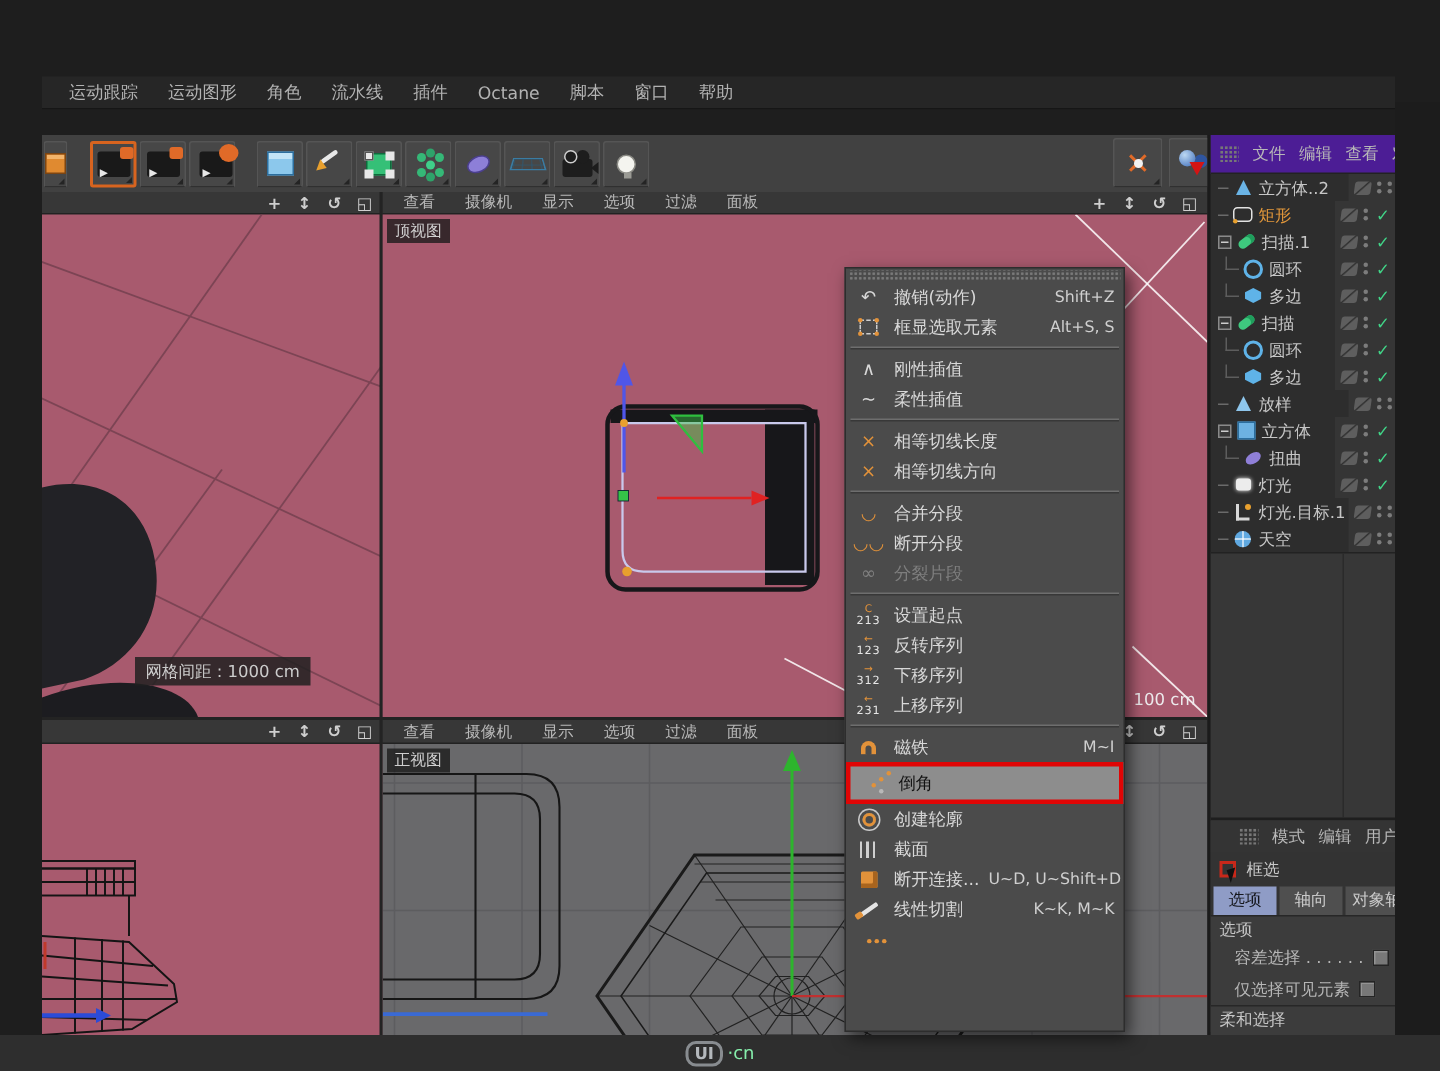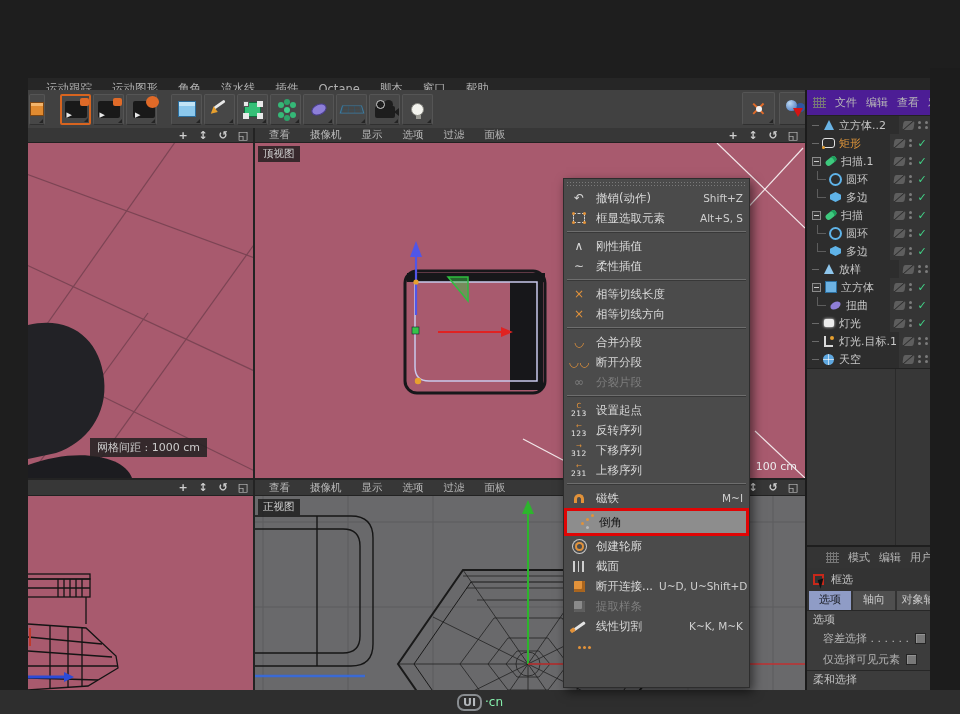--- a/index.html
+++ b/index.html
@@ -6,21 +6,21 @@
   body{background:#141414;font-family:"DejaVu Sans",sans-serif}
   #page{position:relative;width:960px;height:714px;background:#1e1e1e;overflow:hidden;font-family:"DejaVu Sans",sans-serif}
   .abs{position:absolute}
 
   
   .tut{left:0;top:0;width:960px;height:68px;background:#212121}
   .tut-bar{left:28px;top:17px;width:7px;height:29px;background:#fdfdfd}
   .tut-title{left:47px;top:21px;font-size:21px;color:#ededed;letter-spacing:1px}
 
   
-  .menubar{left:28px;top:78px;width:902px;height:22px;background:#262626;border-bottom:1px solid #161616;display:flex;align-items:center;padding-left:8px;font-size:11.5px;color:#b2b2b2}
+  .menubar{left:28px;top:51px;width:902px;height:22px;background:#262626;border-bottom:1px solid #161616;display:flex;align-items:center;padding-left:8px;font-size:11.5px;color:#b2b2b2}
   .mb-item{padding:2px 10px;white-space:nowrap}
 
   
   .toolbar{left:28px;top:90px;width:777px;height:38px;background:#414141;display:flex;align-items:center}
   .tb-btn{width:31px;height:31px;margin:0 1px;position:relative;background:#474747;border:1px solid #555;border-bottom-color:#303030;border-radius:2px;display:flex;align-items:center;justify-content:center;flex:none}
   .tb-btn::after{content:"";position:absolute;right:1px;bottom:1px;border-left:4px solid transparent;border-bottom:4px solid #242424}
   .tb-btn.selected{border:2px solid #d8641f}
   .tb-btn.partial{width:16px;overflow:hidden;margin-right:14px}
   .tb-gap{width:12px;flex:none}
   .toolbar-right{left:741px;top:92px;display:flex;gap:2px}
@@ -758,26 +758,20 @@
         </span>
         <span class="cm-label">截面</span>
       </div>
       <div class="cm-item">
         <span class="cm-icon disconnect-icon">
           <i></i>
         </span>
         <span class="cm-label">断开连接...</span>
         <span class="cm-sc">U~D, U~Shift+D</span>
       </div>
-      <div class="cm-item disabled">
-        <span class="cm-icon extract-spline-icon">
-          <i></i>
-        </span>
-        <span class="cm-label">提取样条</span>
-      </div>
       <div class="cm-item">
         <span class="cm-icon line-cut-icon">
           <i></i>
         </span>
         <span class="cm-label">线性切割</span>
         <span class="cm-sc">K~K, M~K</span>
       </div>
       <div class="cm-item partial">
         <span class="cm-icon dots-icon">
           <i></i>

